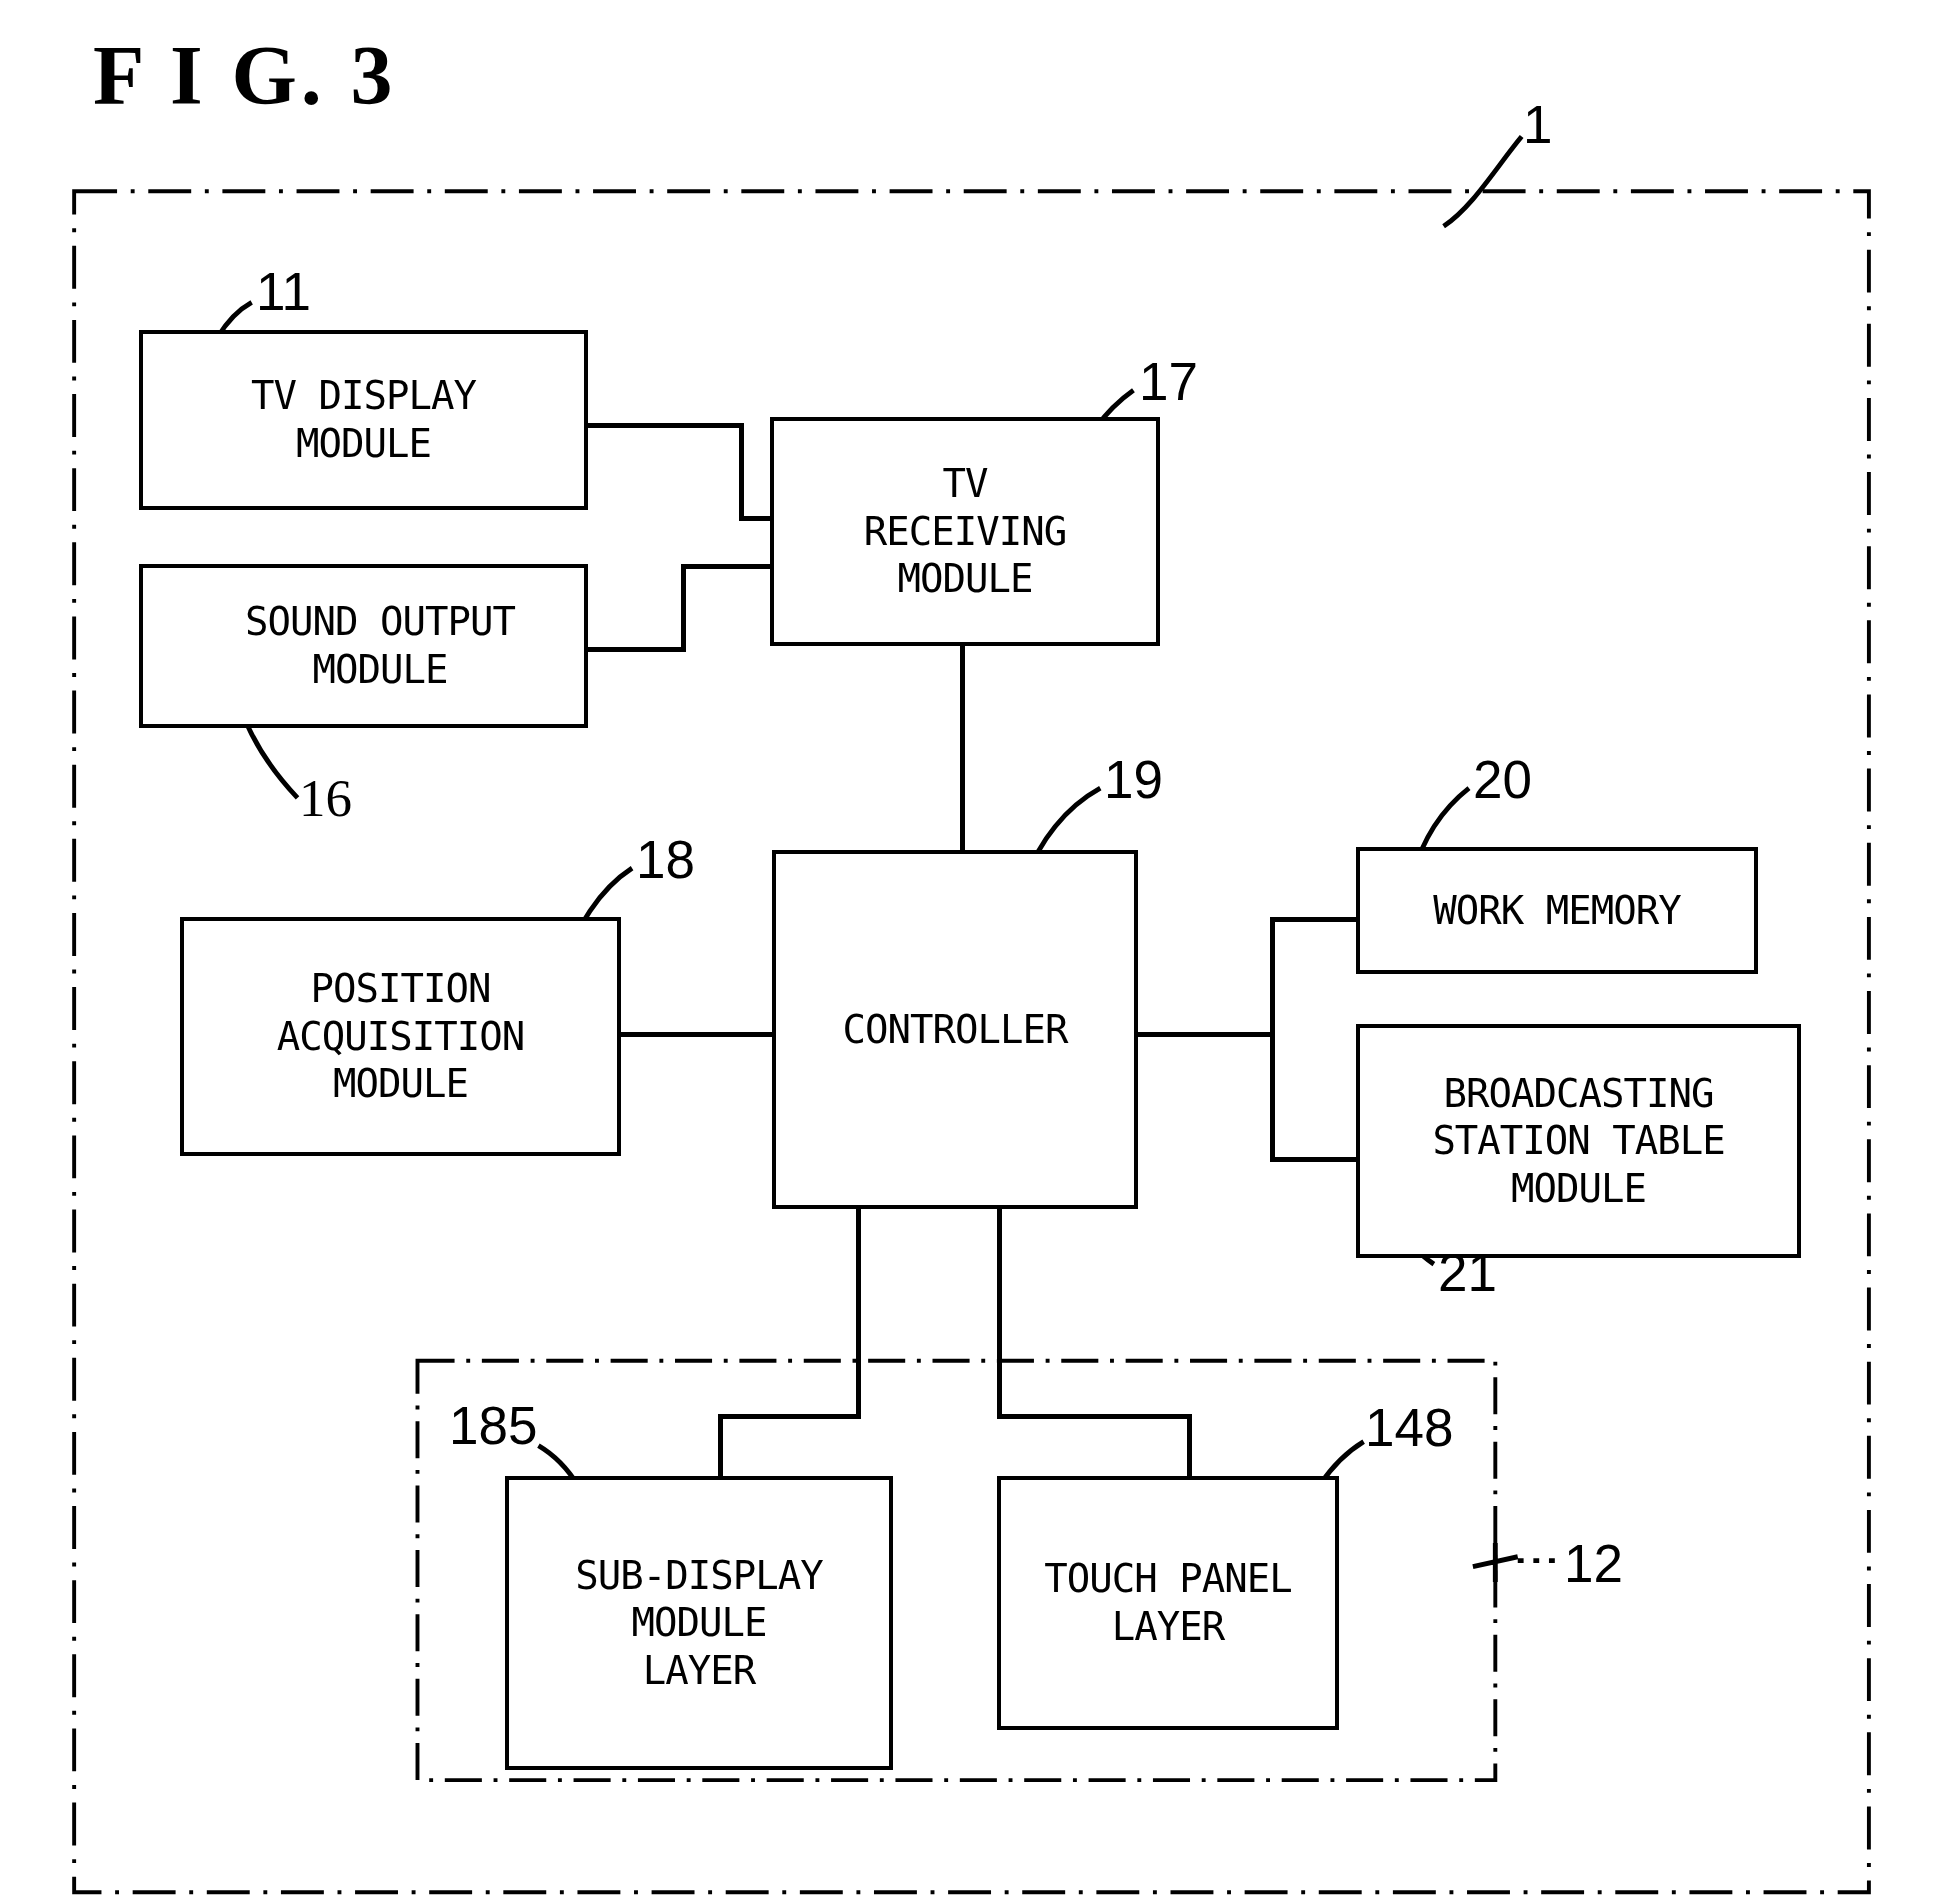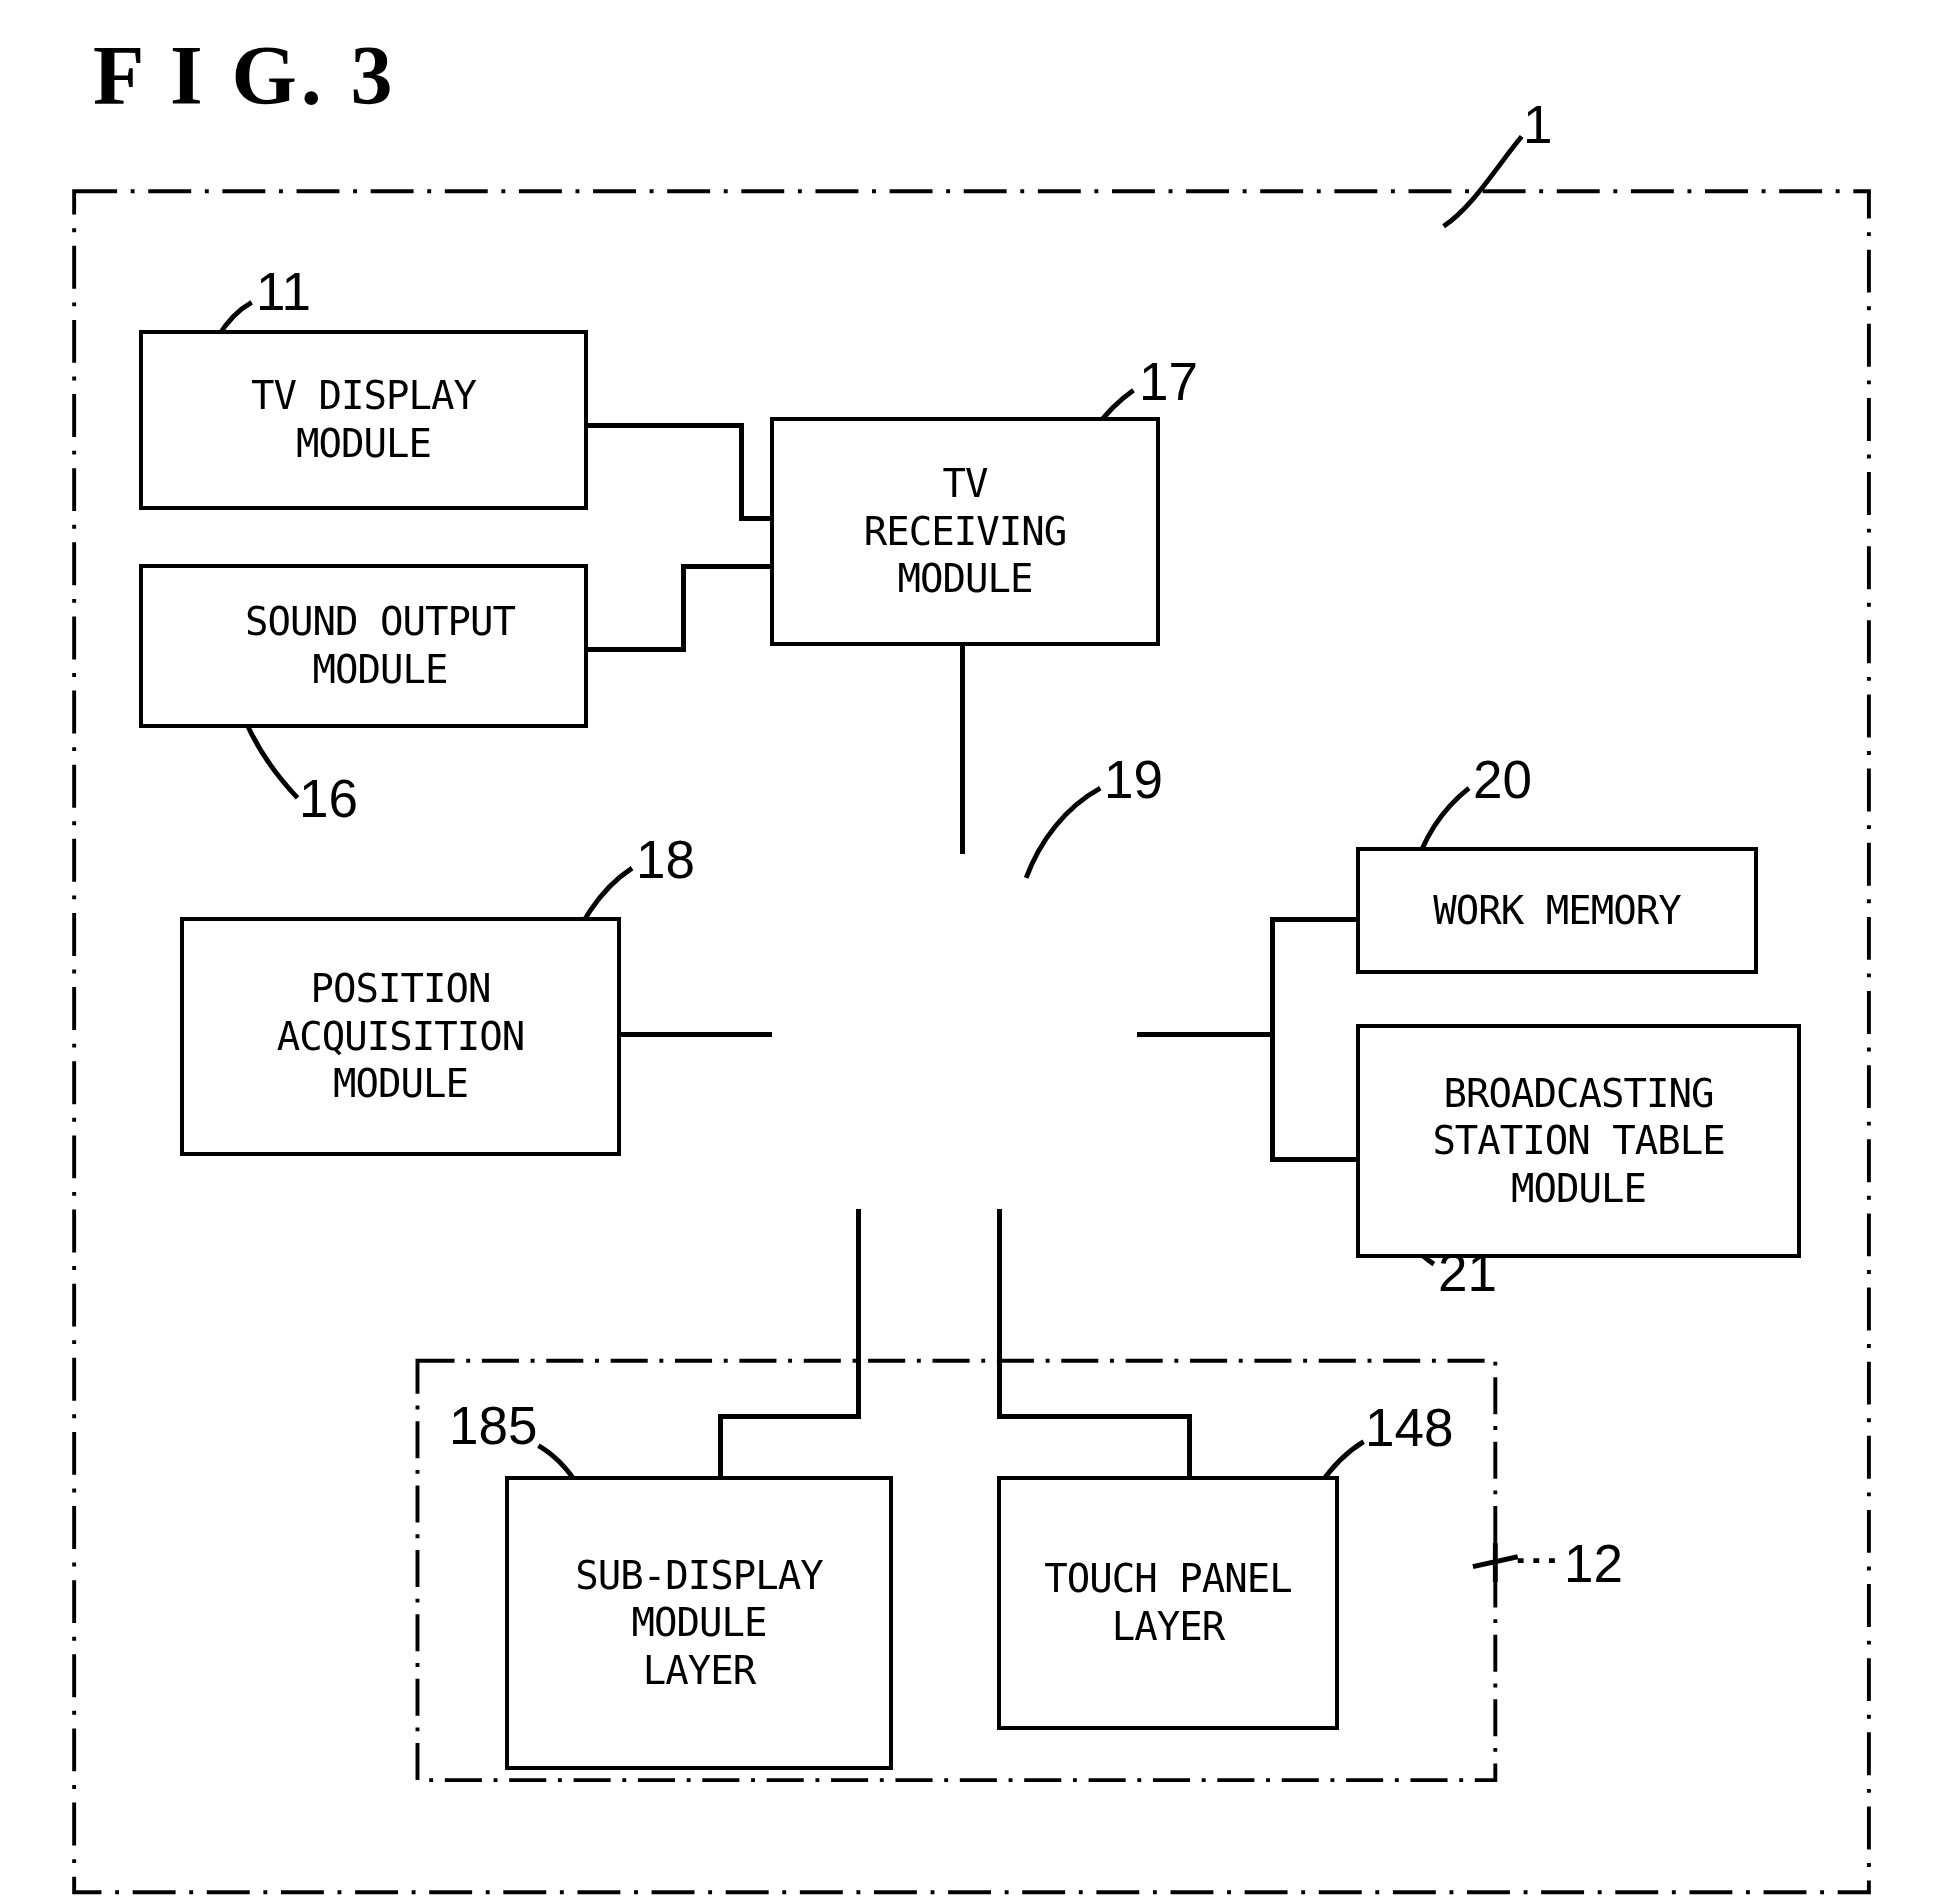--- a/index.html
+++ b/index.html
@@ -96,21 +96,21 @@
     <path d="M1328,1580 C1338,1540 1362,1500 1398,1478" fill="none" stroke="#000" stroke-width="5"></path>
 
     <path d="M1510,1606 L1556,1596 M1533,1582 L1533,1622" fill="none" stroke="#000" stroke-width="5"></path>
     <path d="M1556,1600 L1600,1600" fill="none" stroke="#000" stroke-width="5" stroke-dasharray="6,10"></path>
   </svg>
 
   <div class="ref" style="left:1523px; top:94px;">1</div>
 
   <div class="ref" style="left:256px; top:261px;">11</div>
 
-  <div class="ref" style="left:299px; top:768px;">16</div>
+  <div class="ref" style="left:299px; top:768px;font-family:Liberation Serif, serif;">16</div>
 
   <div class="ref" style="left:1139px; top:351px;">17</div>
 
   <div class="ref" style="left:636px; top:829px;">18</div>
 
   <div class="ref" style="left:1104px; top:749px;">19</div>
 
   <div class="ref" style="left:1473px; top:749px;">20</div>
 
   <div class="ref" style="left:1438px; top:1242px;">21</div>
@@ -161,20 +161,23 @@
 RECEIVING
 MODULE</span>
   </div>
 
   <div class="box" style="left:180px; top:917px; width:441px; height:239px;">
     <span class="lbl">POSITION
 ACQUISITION
 MODULE</span>
   </div>
 
+  <div class="box" style="left:772px; top:850px; width:366px; height:359px;">
+    <span class="lbl">CONTROLLER</span>
+  </div>
 
   <div class="box" style="left:1356px; top:847px; width:402px; height:127px;">
     <span class="lbl">WORK MEMORY</span>
   </div>
 
   <div class="box" style="left:1356px; top:1024px; width:445px; height:234px;">
     <span class="lbl">BROADCASTING
 STATION TABLE
 MODULE</span>
   </div>

